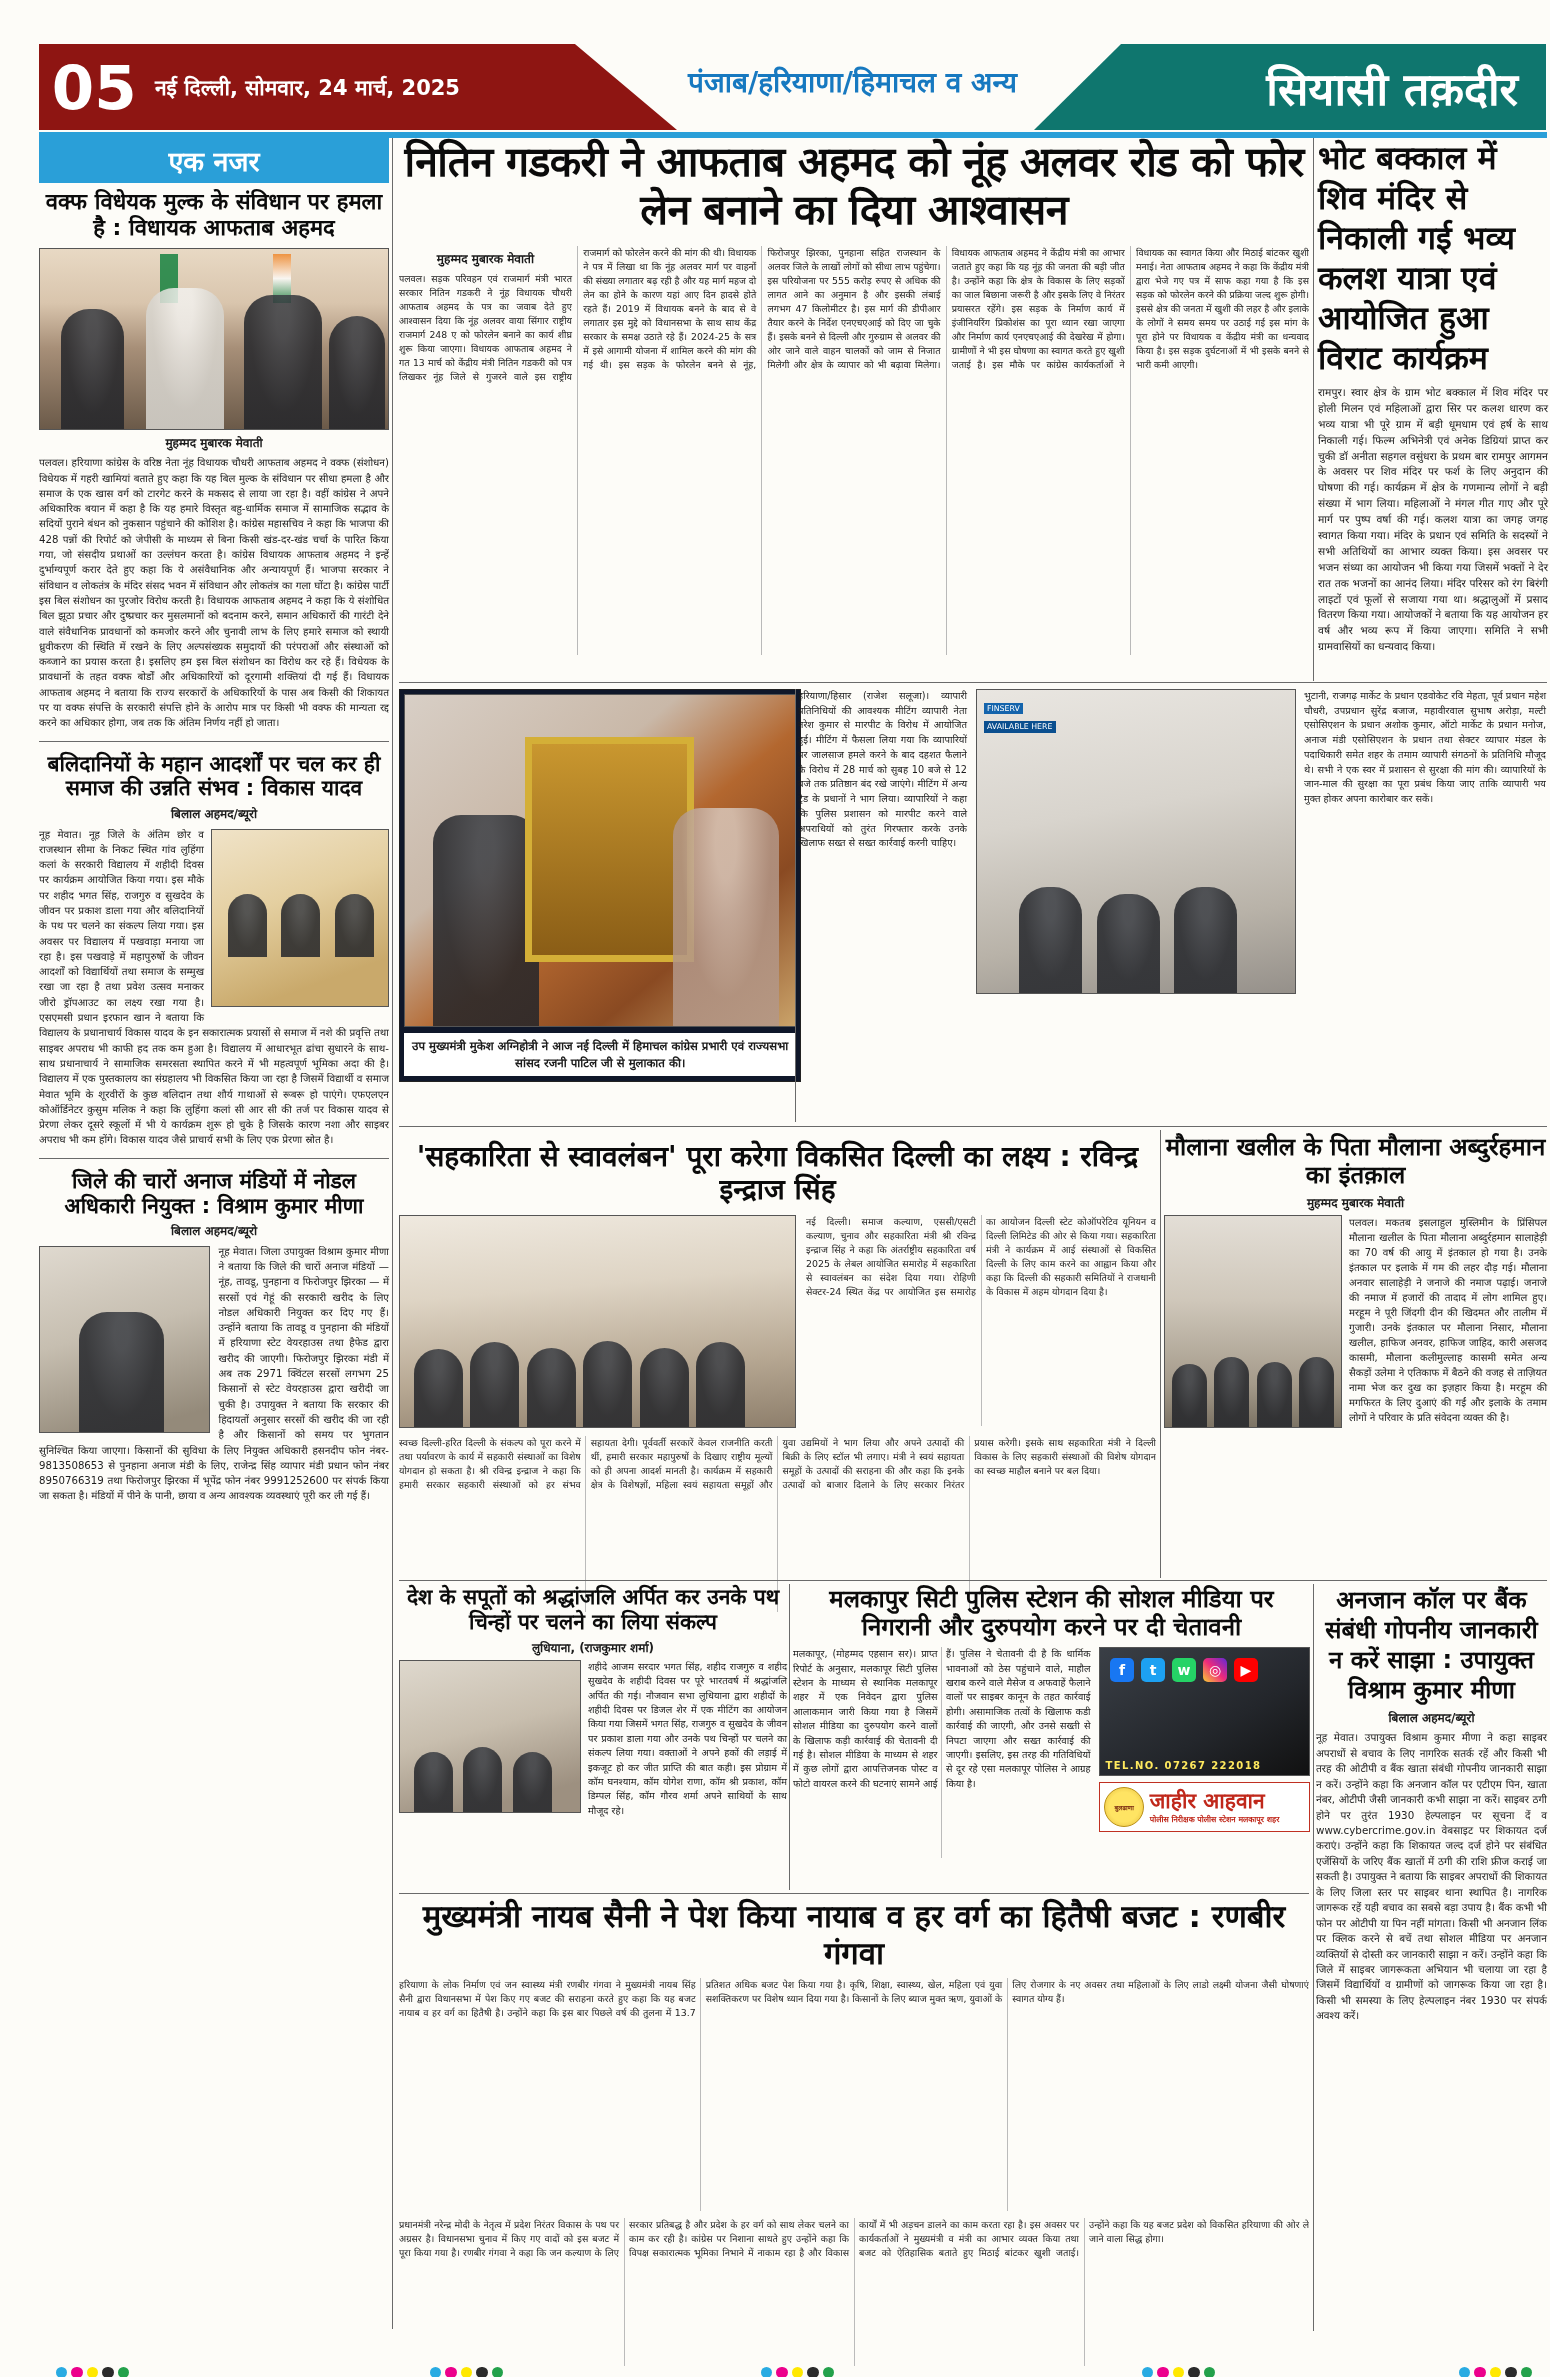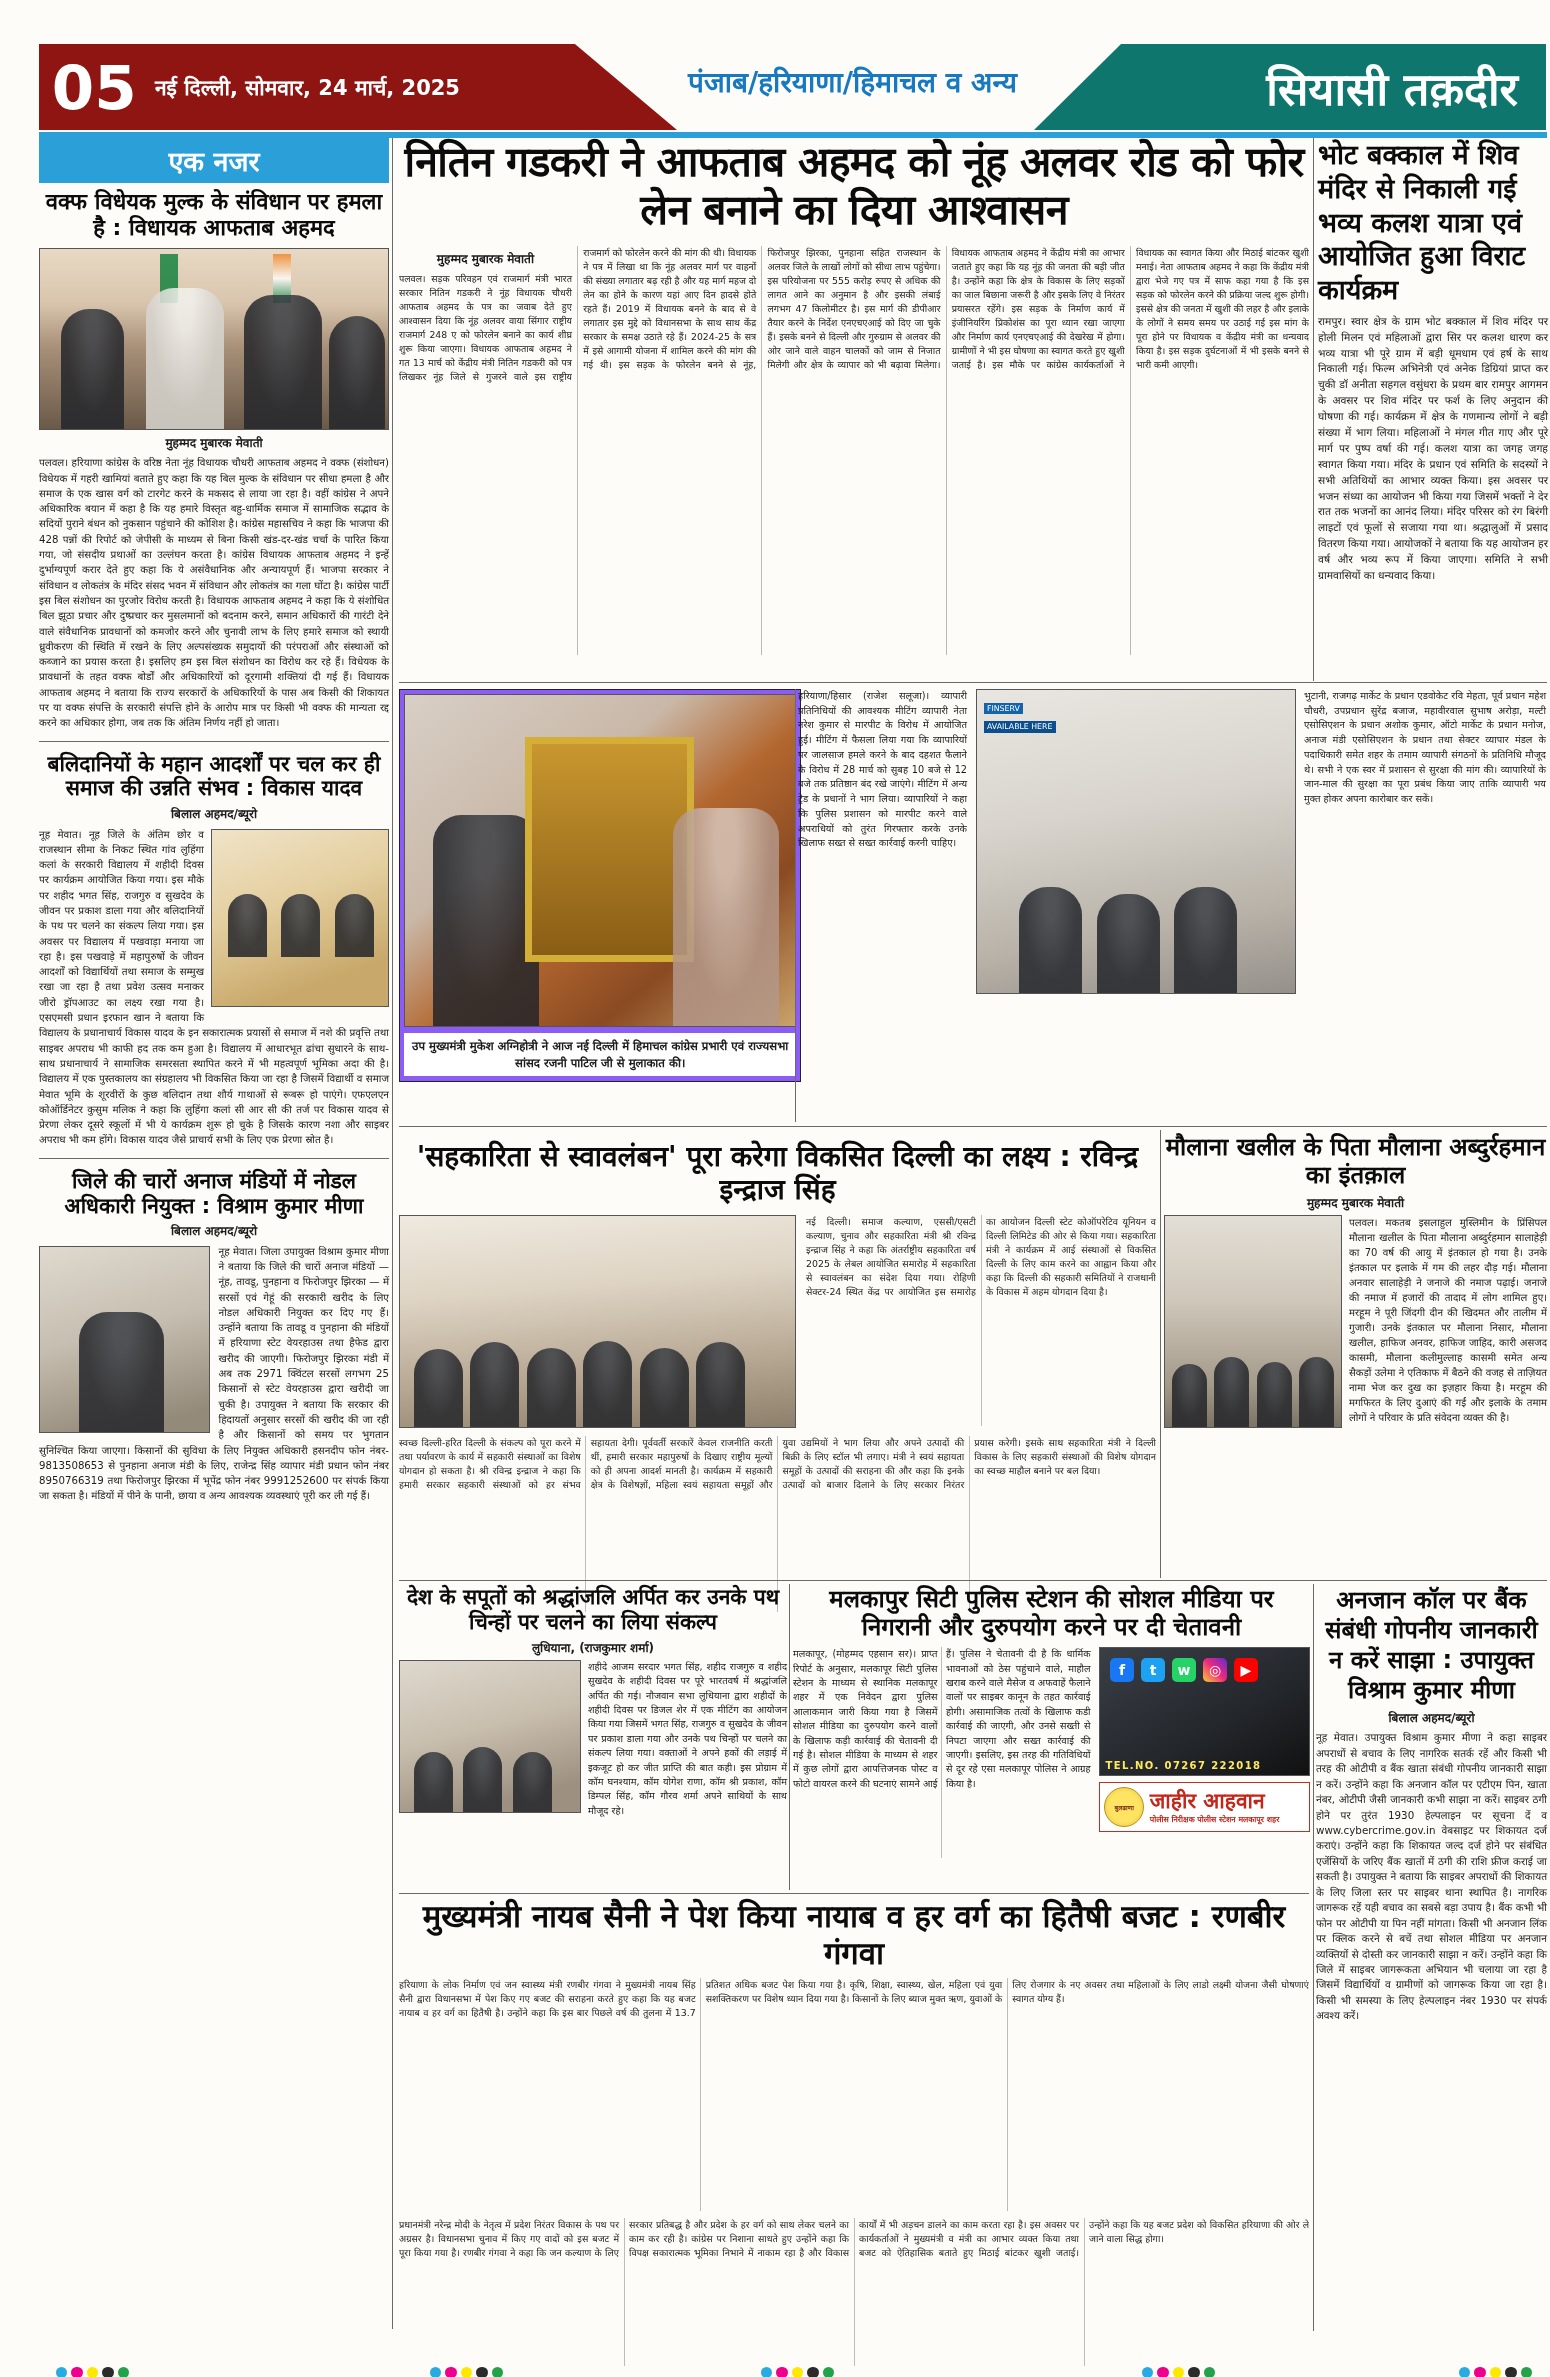--- a/index.html
+++ b/index.html
@@ -42,24 +42,24 @@
   .headline.h2{font-size:21px;margin:7px 0 2.8px;}
   .float-photo-r{float:right;width:176px;height:176px;margin:2.8px 0 5.6px 7px;}
   .float-photo-l{float:left;width:169px;height:185px;margin:2.8px 8.5px 5.6px 0;}
   
   .lead{position:absolute;left:399px;top:138px;width:910px;}
   .lead .headline{font-size:41px;letter-spacing:-0.7px;margin-bottom:11.3px;}
   .cols5{column-count:5;column-gap:11.3px;column-rule:0.7px solid #b9b9b9;height:409px;
          font-size:9.3px;line-height:1.5;text-align:justify;overflow:hidden;}
   
   .bhot{position:absolute;left:1318px;top:138px;width:230px;}
-  .bhot .headline{font-size:27px;text-align:left;line-height:1.25;margin-bottom:7px;}
+  .bhot .headline{font-size:32px;text-align:left;line-height:1.25;margin-bottom:7px;}
   .bhot .bodytext{font-size:10.6px;}
   
-  .leadphoto{position:absolute;left:399px;top:689px;width:392px;border:1.4px solid #222;padding:4.2px;background:#8b5cf6;}
+  .leadphoto{position:absolute;left:399px;top:689px;width:392px;border:1.4px solid #222;padding:4.2px;background:#0f172a;}
   .leadphoto .photo{height:331px;background:
      linear-gradient(140deg,#d8cfc6 0%,#c9b8a8 35%,#b3672f 55%,#8a4a22 75%,#caa36a 100%);}
   
   .naresh{position:absolute;left:798px;top:689px;width:748px;}
   .naresh .headline{font-size:24px;margin-bottom:7px;}
   .naresh-row{display:flex;gap:8.5px;}
   .naresh-row .coltext{font-size:9.7px;line-height:1.52;text-align:justify;}
   .photo.meeting{width:318px;height:303px;flex:none;background:
      linear-gradient(170deg,#e9e6e1 0%,#d8d4cd 40%,#b8b2a8 75%,#95908a 100%);}
   .photo .ovl{position:absolute;font-size:7.8px;font-weight:400;color:#fff;background:#1464ac;

